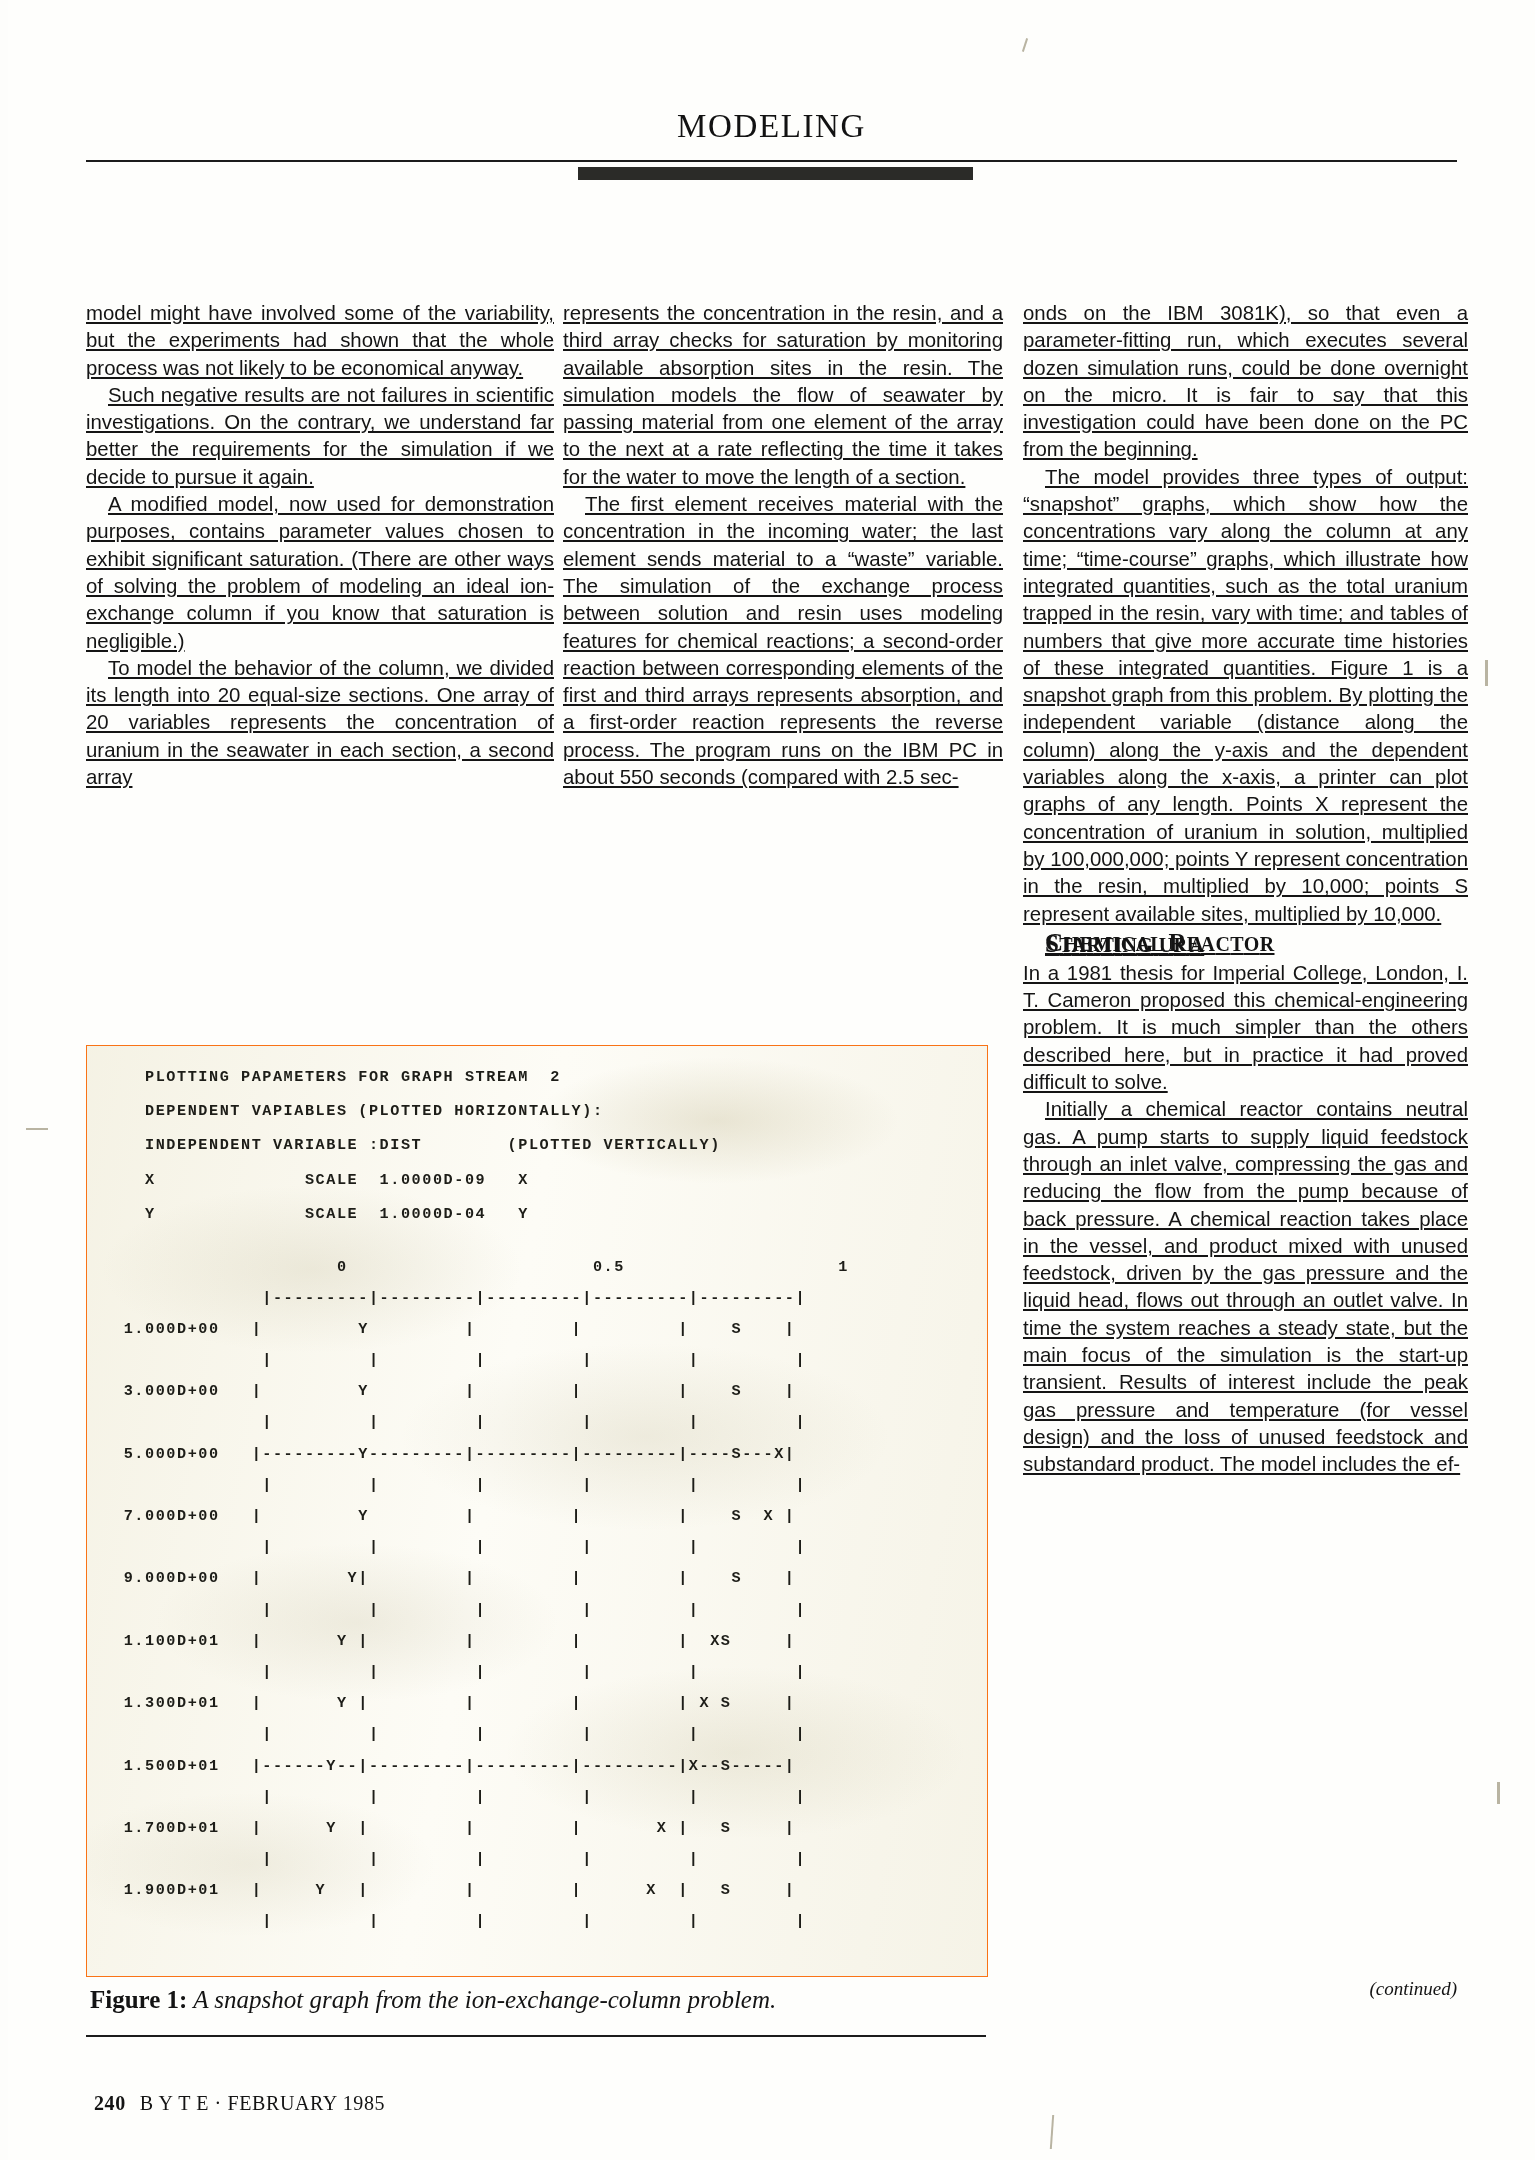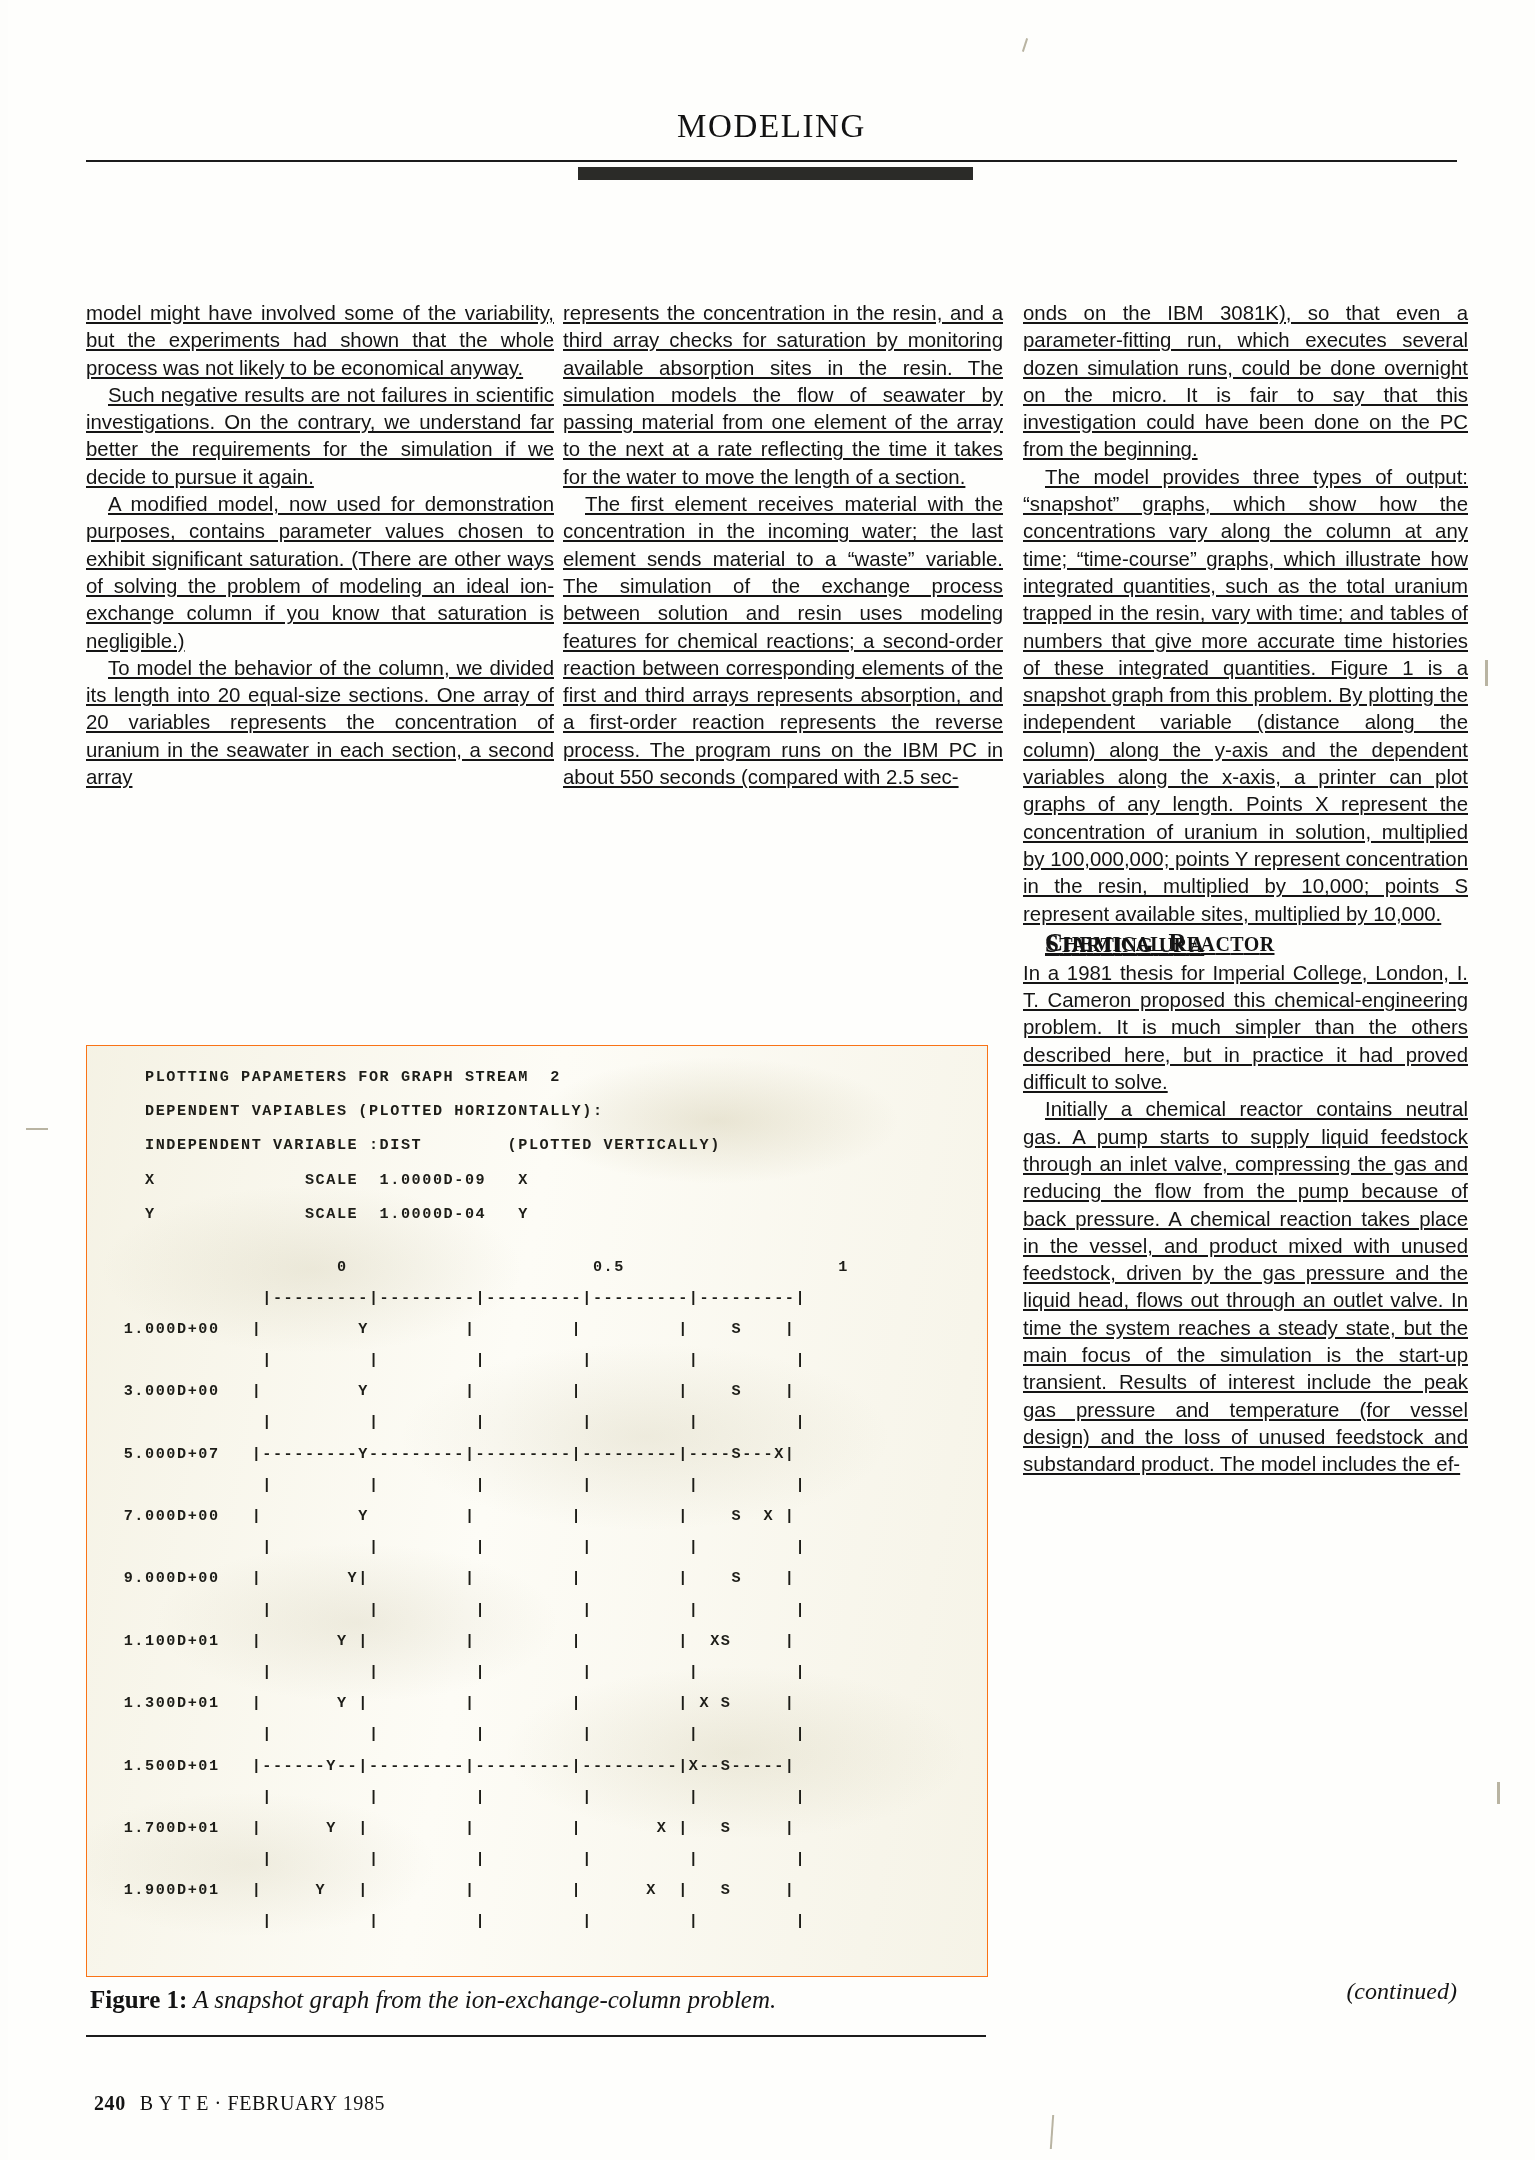--- a/index.html
+++ b/index.html
@@ -110,21 +110,21 @@
   .footer{
     position:absolute;left:86px;top:2092px;
     font-family:"Liberation Serif",serif;
     font-size:20px;color:#141414;
     letter-spacing:.6px;
   }
   .footer .pg{font-weight:bold;margin-right:14px;}
   .cont{
     position:absolute;right:78px;top:1978px;
     font-family:"Liberation Serif",serif;
-    font-style:italic;font-size:24px;color:#141414;text-align:right;
+    font-style:italic;font-size:19px;color:#141414;text-align:right;
   }
   
   .edge-mark{position:absolute;background:#b9b4a2;}
   #em1{left:1477px;top:660px;width:3px;height:26px;}
   #em2{left:1489px;top:1782px;width:3px;height:22px;}
   #em3{left:18px;top:1128px;width:22px;height:2px;}
   #em4{left:1016px;top:38px;width:2px;height:14px;transform:rotate(18deg);}
   #em5{left:1043px;top:2115px;width:2px;height:34px;transform:rotate(4deg);}
 </style>
 </head>
@@ -168,21 +168,21 @@
 <span class="hdr">   INDEPENDENT VARIABLE :DIST        (PLOTTED VERTICALLY)</span>
 <span class="hdr">   X              SCALE  1.0000D-09   X</span>
 <span class="hdr">   Y              SCALE  1.0000D-04   Y</span>
 <span class="gap"> </span>
 <span class="plotrow">                     0                       0.5                    1</span>
 <span class="plotrow">              |---------|---------|---------|---------|---------|</span>
 <span class="plotrow"> 1.000D+00   |         Y         |         |         |    S    | </span>
 <span class="plotrow">              |         |         |         |         |         | </span>
 <span class="plotrow"> 3.000D+00   |         Y         |         |         |    S    | </span>
 <span class="plotrow">              |         |         |         |         |         | </span>
-<span class="plotrow"> 5.000D+07   |---------Y---------|---------|---------|----S---X|</span>
+<span class="plotrow"> 5.000D+00   |---------Y---------|---------|---------|----S---X|</span>
 <span class="plotrow">              |         |         |         |         |         | </span>
 <span class="plotrow"> 7.000D+00   |         Y         |         |         |    S  X | </span>
 <span class="plotrow">              |         |         |         |         |         | </span>
 <span class="plotrow"> 9.000D+00   |        Y|         |         |         |    S    | </span>
 <span class="plotrow">              |         |         |         |         |         | </span>
 <span class="plotrow"> 1.100D+01   |       Y |         |         |         |  XS     | </span>
 <span class="plotrow">              |         |         |         |         |         | </span>
 <span class="plotrow"> 1.300D+01   |       Y |         |         |         | X S     | </span>
 <span class="plotrow">              |         |         |         |         |         | </span>
 <span class="plotrow"> 1.500D+01   |------Y--|---------|---------|---------|X--S-----|</span>

